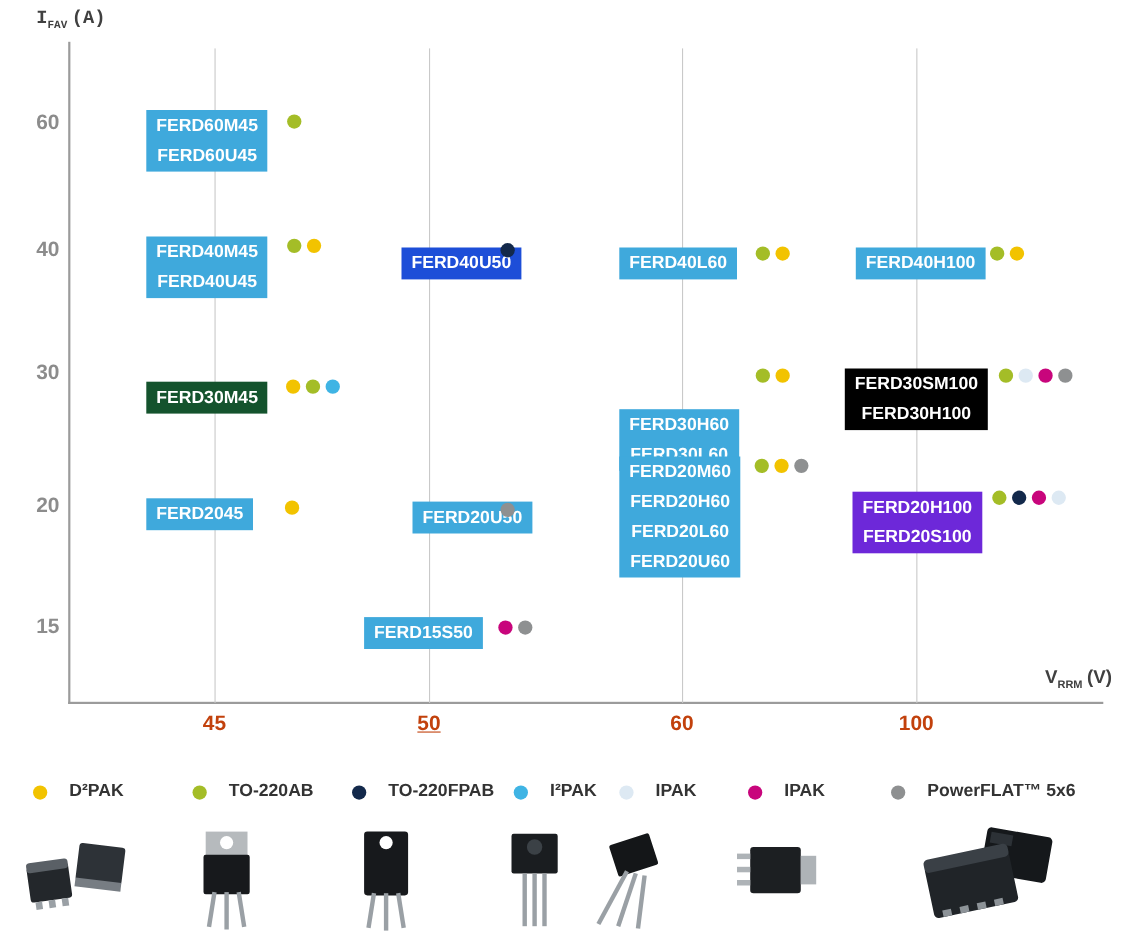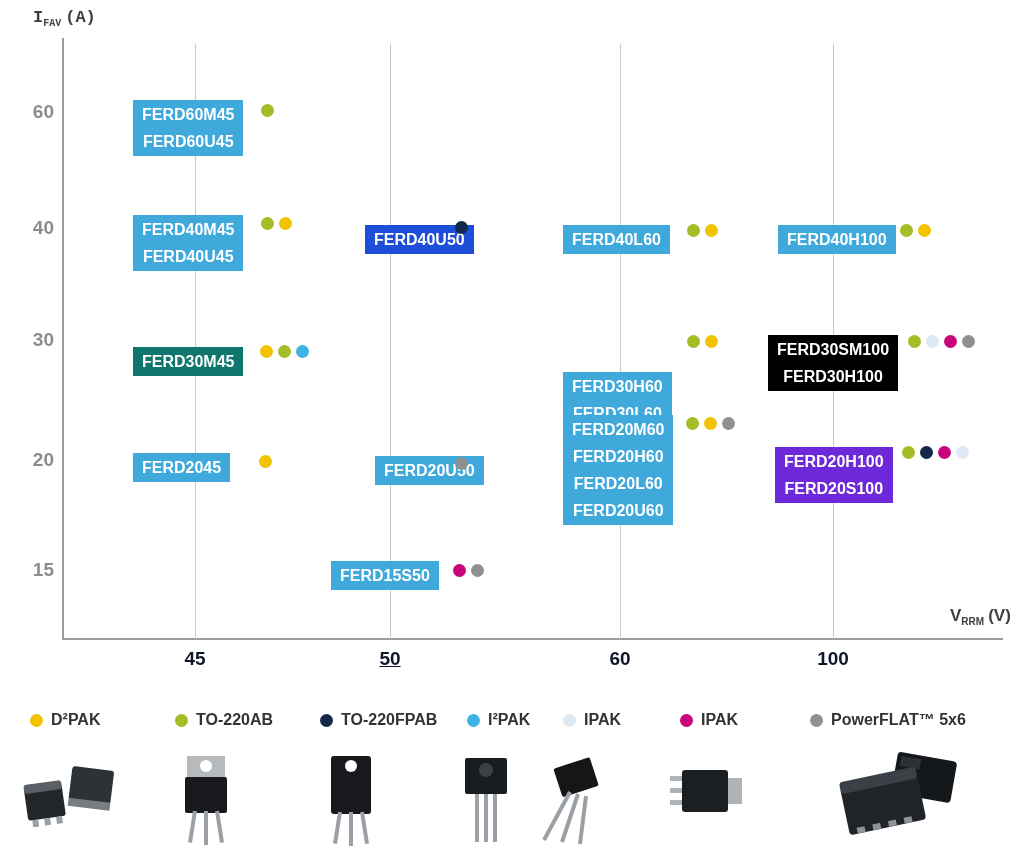--- a/index.html
+++ b/index.html
@@ -5,37 +5,37 @@
   html,body { margin:0; padding:0; }
   body {
     width:1021px; height:851px; background:#ffffff; position:relative;
     font-family:"Liberation Sans", sans-serif; overflow:hidden;
   }
   .gridline { position:absolute; top:44px; height:595px; width:1px; background:#c9c9c9; }
   .axis-y { position:absolute; left:62px; top:38px; width:2px; height:602px; background:#9b9b9b; }
   .axis-x { position:absolute; left:62px; top:638px; width:941px; height:2px; background:#9b9b9b; }
   .xtick {
     position:absolute; top:648px; transform:translateX(-50%);
-    color:#0f172a; font-size:19px; font-weight:bold;
+    color:#c2410c; font-size:19px; font-weight:bold;
   }
   .ytick {
     position:absolute; left:18px; width:36px; text-align:right;
     transform:translateY(-50%); color:#8c8c8c; font-size:19px; font-weight:bold;
   }
   .axis-label { position:absolute; color:#404040; font-weight:bold; font-size:17px; white-space:nowrap; }
   .axis-label sub { font-size:10px; font-weight:bold; }
   .axis-label .unit { margin-left:4px; }
   .pbox {
     position:absolute; color:#ffffff; font-weight:bold; font-size:16px;
     line-height:27px; padding:1px 9px; text-align:center; white-space:nowrap;
   }
   .dots { position:absolute; display:flex; gap:5px; }
   .dot { width:13px; height:13px; border-radius:50%; display:inline-block; flex:none; }
   .legend-item {
-    position:absolute; top:711px; display:flex; align-items:center; gap:8px;
+    position:absolute; top:711px; display:flex; align-items:center; gap:20px;
     color:#333333; font-weight:bold; font-size:16px; white-space:nowrap;
   }
   .pkg-img { position:absolute; }
 </style>
 </head>
 <body>
 
 <div>
 
   <div class="axis-label" style="left:33px; top:8px;font-family:Liberation Mono, monospace;">
@@ -97,21 +97,21 @@
   </div>
 
   <div class="pbox" style="left: 778px; top: 225px; background-color: rgb(63, 169, 220);">
     <div>FERD40H100</div>
   </div>
   <div class="dots" style="left:900px; top:224px;">
     <span class="dot" style="background-color: rgb(164, 189, 39);"></span>
     <span class="dot" style="background-color: rgb(242, 195, 0);"></span>
   </div>
 
-  <div class="pbox" style="left: 133px; top: 347px; background-color: #0f766e;">
+  <div class="pbox" style="left: 133px; top: 347px; background-color: #14532d;">
     <div>FERD30M45</div>
   </div>
   <div class="dots" style="left:260px; top:345px;">
     <span class="dot" style="background-color: rgb(242, 195, 0);"></span>
     <span class="dot" style="background-color: rgb(164, 189, 39);"></span>
     <span class="dot" style="background-color: rgb(63, 180, 228);"></span>
   </div>
 
   <div class="pbox" style="left: 563px; top: 336px; background-color: rgb(63, 169, 220); margin-top: 36px;">
     <div>FERD30H60</div>

